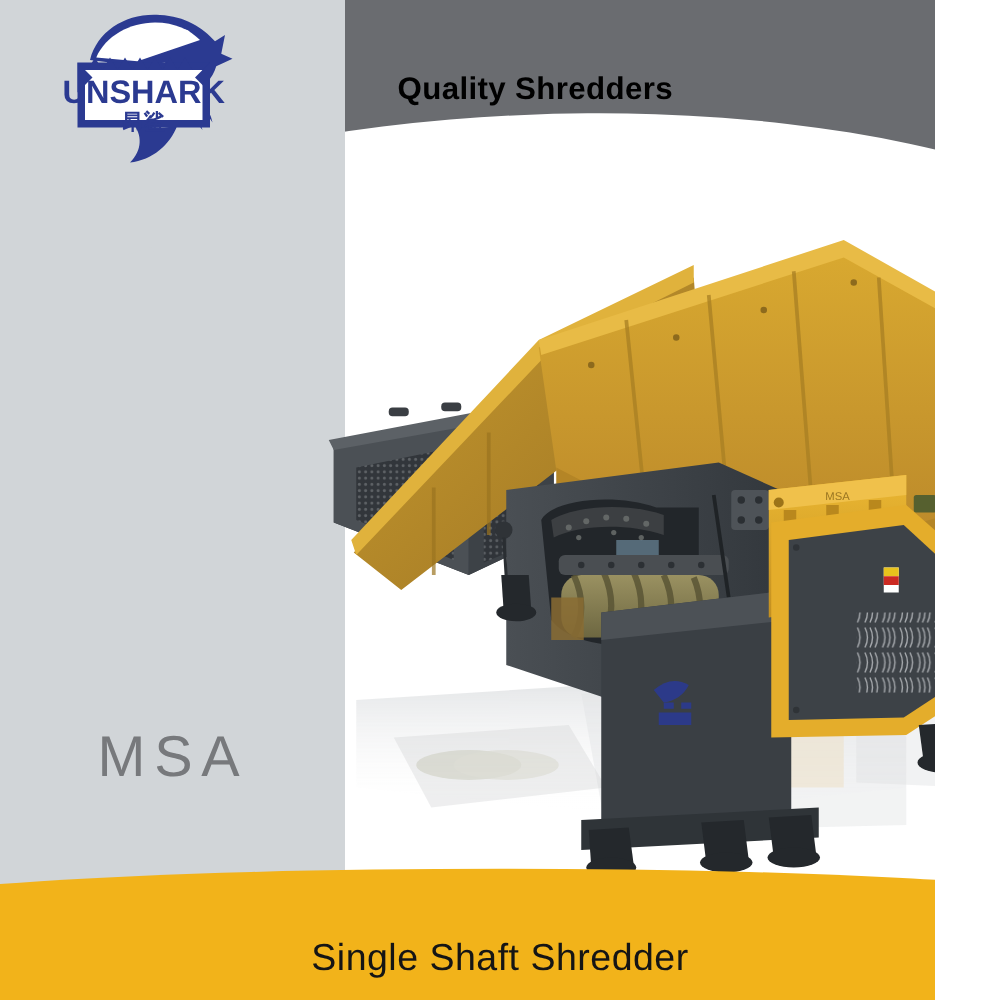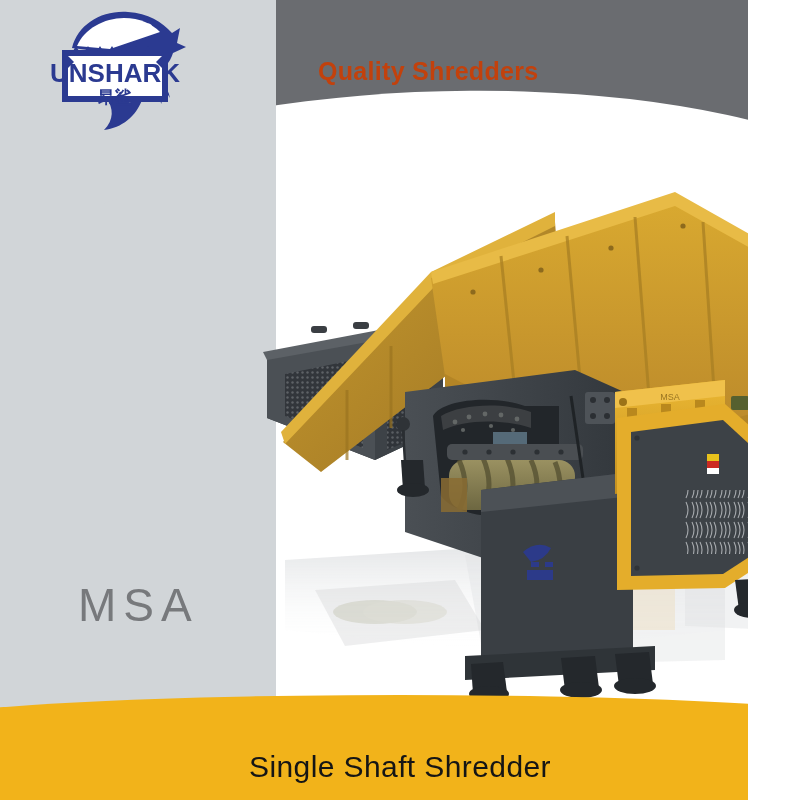--- a/index.html
+++ b/index.html
@@ -46,21 +46,21 @@
   .swoosh2{
     position:absolute;left:-150px;top:150px;width:1160px;height:240px;
     background:#d1d5d8;
     border-radius:50%/100% 100% 0 0;
     transform:rotate(-2.2deg);
     clip-path:polygon(0 0,276px 0,276px 100%,0 100%);
   }
 
   .header-title{
     position:absolute;left:318px;top:57px;
-    color:#c2410c;font-size:25px;font-weight:bold;letter-spacing:.3px;
+    color:#000000;font-size:25px;font-weight:bold;letter-spacing:.3px;
     font-family:"Liberation Sans",sans-serif;
   }
 
   
   .logo{position:absolute;left:44px;top:6px;width:150px;height:128px;}
   .logo svg{display:block;width:150px;height:128px;}
 
   
   .msa{
     position:absolute;left:78px;top:578px;

